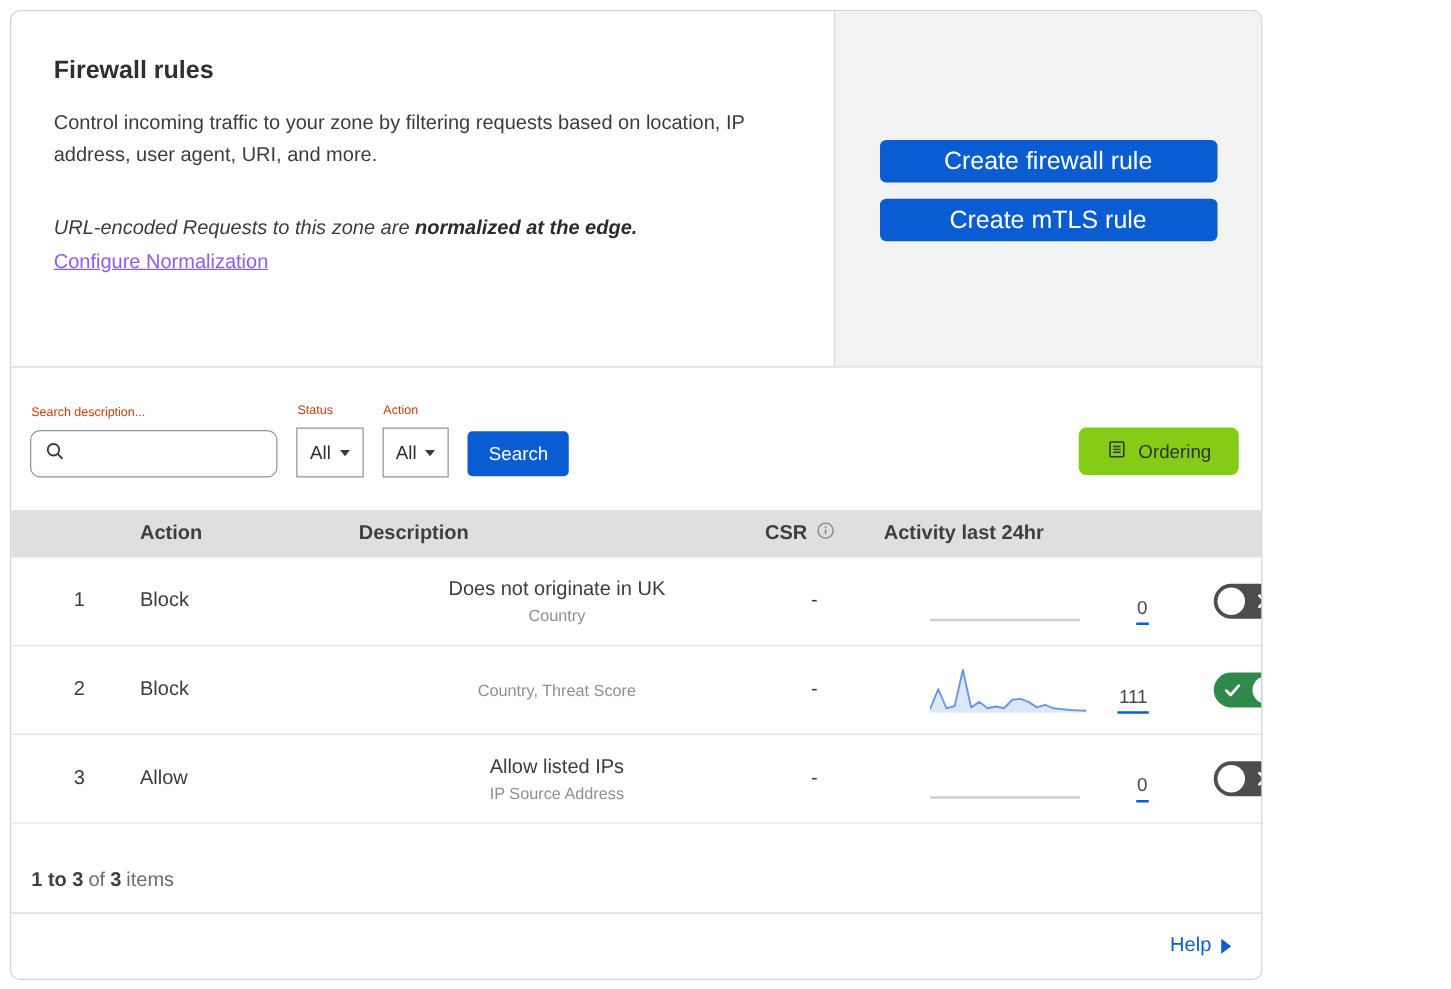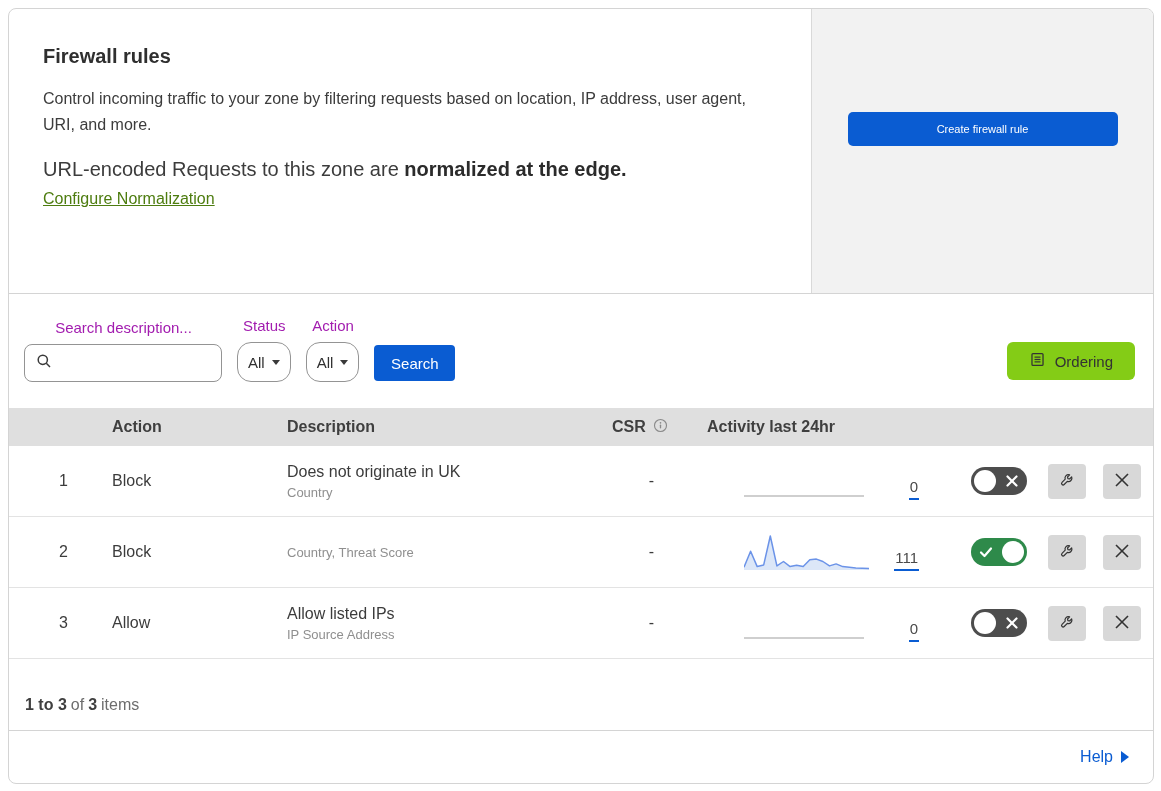--- a/index.html
+++ b/index.html
@@ -2,63 +2,63 @@
 <html><head>
 <meta charset="utf-8">
 <style>
   * { box-sizing: border-box; margin: 0; padding: 0; }
   body { background: #fff; }
   .page {
     position: relative; width: 1161px; height: 791px; background: #fff;
     font-family: "Liberation Sans", sans-serif; color: #3c3c3c;
   }
   .card {
-    position: absolute; left: 8px; top: 8px; width: 1146px; height: 776px;
+    position: absolute; left: 8px; top: 8px; width: 1002px; height: 776px;
     background: #fff; border: 1px solid #d4d4d4; border-radius: 8px;
     overflow: hidden; display: flex; flex-direction: column;
   }
 
   
   .top-section { display: flex; height: 285px; border-bottom: 1px solid #d4d4d4; flex: none; }
   .top-left { flex: 1; padding: 36px 40px 0 34px; }
   .page-title { font-size: 20px; font-weight: 700; color: #2f2f2f; margin-bottom: 18px; }
   .page-desc { font-size: 16px; line-height: 26px; color: #3c3c3c; max-width: 720px; }
   .usage-note { font-size: 16px; font-weight: 700; color: #2b2b2b; margin-top: 28px; }
-  .norm-line { font-size: 20px; color: #3c3c3c; margin-top: 20px; }
+  .norm-line { font-size: 16px; color: #3c3c3c; margin-top: 36px; font-style: italic; }
   .norm-line strong { color: #2b2b2b; }
   .norm-link {
     display: inline-block; margin-top: 9px; font-size: 16px;
-    color: #4d7c0f; text-decoration: underline; cursor: pointer;
+    color: #8b5cf6; text-decoration: underline; cursor: pointer;
   }
   .top-right {
     width: 342px; flex: none; background: #f2f2f2; border-left: 1px solid #d9d9d9;
     padding-top: 103px; display: flex; flex-direction: column; align-items: center; gap: 13px;
   }
   .btn-primary {
     width: 270px; height: 34px; background: #0a5cd2; color: #fff; border: none;
-    border-radius: 5px; font-size: 11px; font-family: inherit; cursor: pointer;
+    border-radius: 5px; font-size: 20px; font-family: inherit; cursor: pointer;
   }
 
   
   .filter-bar {
     height: 114px; flex: none; display: flex; align-items: flex-end;
     padding: 0 18px 26px 15px; position: relative;
   }
   .filter-group { display: flex; flex-direction: column; margin-right: 15px; }
-  .filter-label { font-size: 15px; color: #a21caf; margin-bottom: 8px; margin-left: 1px; text-align: center; }
+  .filter-label { font-size: 10px; color: #c2410c; margin-bottom: 8px; margin-left: 1px; }
   .search-box {
     width: 198px; height: 38px; border: 1px solid #949494; border-radius: 8px;
     display: flex; align-items: center; padding: 0 8px 0 11px; background: #fff;
   }
   .search-box input {
     border: none; outline: none; flex: 1; font-size: 15px; font-family: inherit;
     margin-left: 7px; min-width: 0; background: transparent;
   }
   .dropdown {
-    height: 40px; border: 1px solid #949494; border-radius: 14px; background: #fff;
+    height: 40px; border: 1px solid #949494; border-radius: 0; background: #fff;
     display: flex; align-items: center; padding: 0 10px; gap: 7px;
     font-size: 15px; color: #2f2f2f; cursor: pointer;
   }
   .caret-down {
     width: 0; height: 0; border-left: 4px solid transparent;
     border-right: 4px solid transparent; border-top: 5px solid #3a3a3a;
   }
   .btn-search {
     width: 81px; height: 36px; background: #0a5cd2; color: #fff; border: none;
     border-radius: 4px; font-size: 15px; font-family: inherit; cursor: pointer; margin-bottom: 1px;
@@ -72,21 +72,21 @@
   
   .tgrid { display: grid; grid-template-columns: 95px 175px 325px 95px 250px 1fr; align-items: center; }
   .table-header {
     height: 38px; flex: none; background: #dfdfdf; font-size: 16px; font-weight: 700; color: #3f3f3f;
   }
   .table-header > div { padding-left: 8px; }
   .th-csr { display: flex; align-items: center; gap: 7px; }
   .table-row { height: 71px; flex: none; border-bottom: 1px solid #e3e3e3; font-size: 16px; }
   .cell-index { padding-left: 50px; color: #3c3c3c; }
   .cell-action { padding-left: 8px; color: #3c3c3c; }
-  .cell-desc { padding-left: 8px; }
+  .cell-desc { padding-left: 8px; text-align: center; }
   .desc-title { font-size: 16px; color: #3c3c3c; margin-bottom: 4px; }
   .desc-sub { font-size: 13px; color: #8f8f8f; }
   .cell-csr { text-align: center; color: #3c3c3c; }
   .cell-activity { display: flex; align-items: flex-end; padding-left: 45px; padding-right: 30px; }
   .spark-box { width: 125px; height: 42px; position: relative; }
   .spark-flat { position: absolute; left: 0; right: 5px; bottom: 5px; border-bottom: 2px solid #cfcfcf; }
   .activity-count {
     margin-left: auto; font-size: 15px; color: #4a4a4a; padding: 0 1px 3px 1px;
     border-bottom: 2px solid #0a5cd2; margin-bottom: 2px; cursor: pointer;
   }
@@ -139,20 +139,21 @@
         <div class="page-title">Firewall rules</div>
         <div class="page-desc">Control incoming traffic to your zone by filtering requests based on location, IP address, user agent, URI, and more.</div>
         <div class="norm-line">
           <span>URL-encoded Requests to this zone are</span>
           <strong>normalized at the edge.</strong>
         </div>
         <a class="norm-link">Configure Normalization</a>
       </div>
       <div class="top-right">
         <button class="btn-primary">Create firewall rule</button>
+        <button class="btn-primary">Create mTLS rule</button>
       </div>
     </div>
 
     <div class="filter-bar">
       <div class="filter-group">
         <div class="filter-label">Search description...</div>
         <div class="search-box">
           <span>
             <svg width="16" height="16" viewBox="0 0 16 16">
                 <circle cx="6.8" cy="6.8" r="4.6" fill="none" stroke="#3a3a3a" stroke-width="1.5"></circle>

